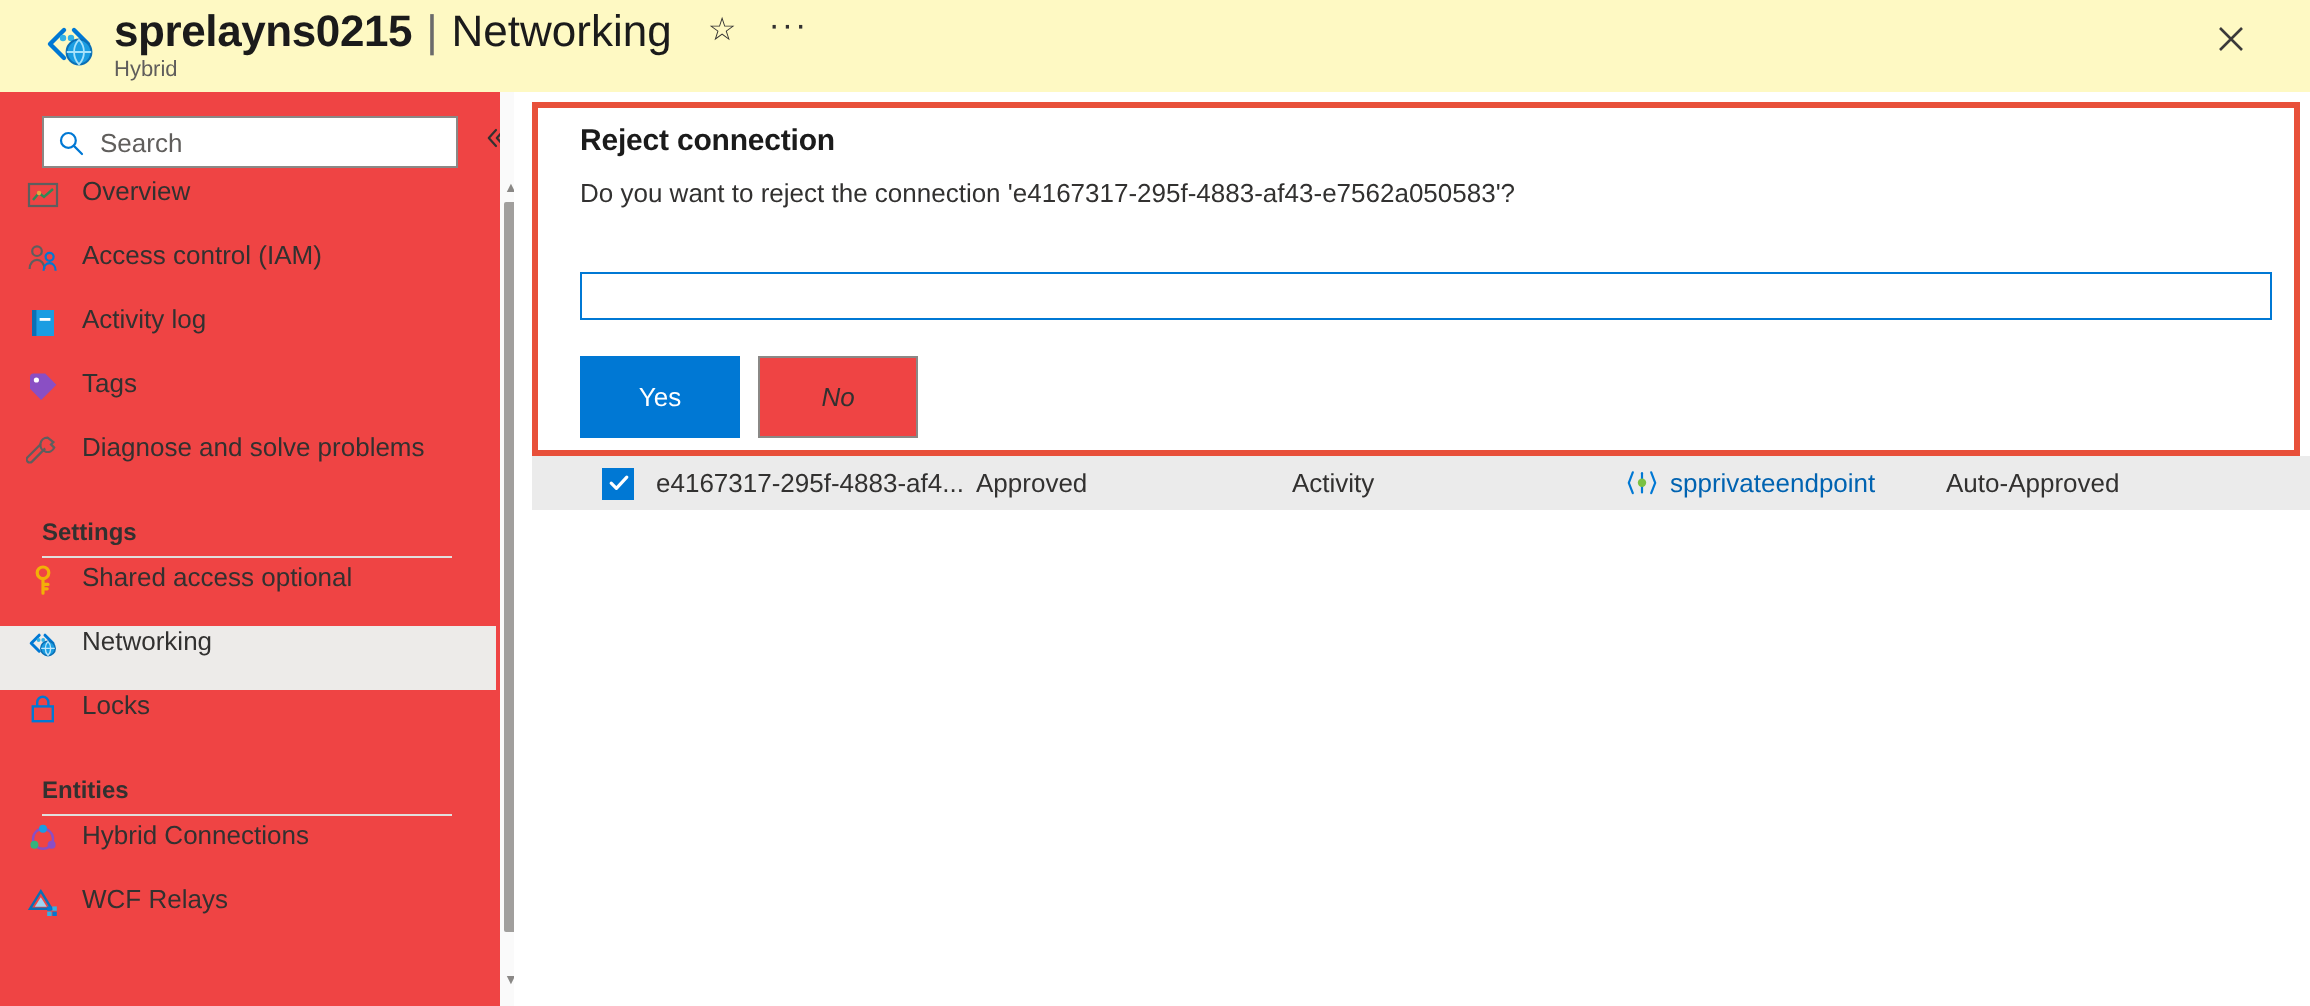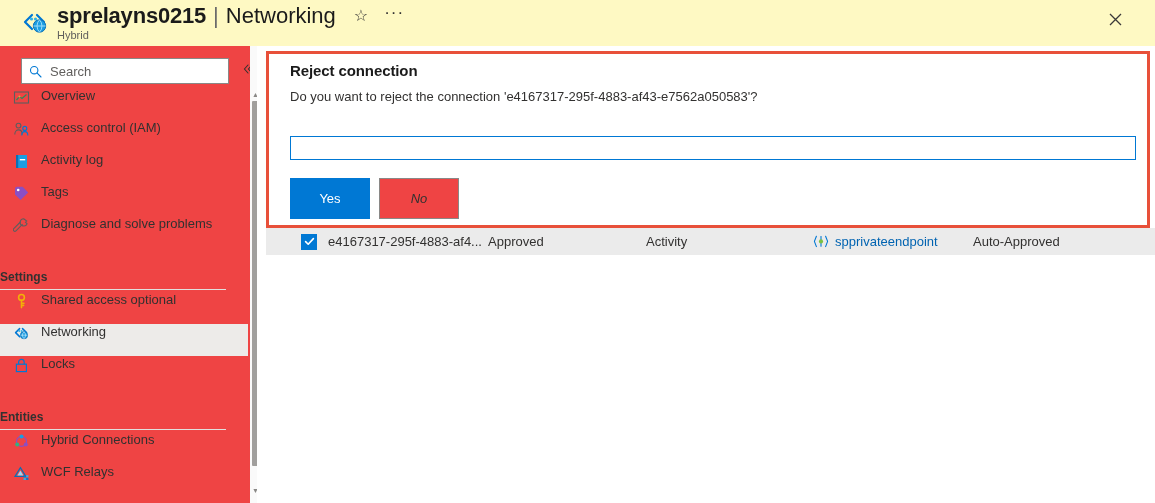--- a/index.html
+++ b/index.html
@@ -84,22 +84,22 @@
     position: relative; height: 32px; display: flex; align-items: flex-start;
     padding-left: 12px; cursor: pointer;
   }
   .nav-item.selected { background: #edebe9; }
   .nav-ico {
     width: 19px; height: 19px; margin-right: 10px;
     display: flex; align-items: center; justify-content: center; flex: 0 0 19px;
   }
   .nav-label { font-size: 13px; color: #323130; white-space: nowrap; }
   .nav-group {
-    padding-right: 22px;
-    margin-top: 22px; margin-bottom: 2px;
+    padding-left: 21px; padding-right: 22px;
+    margin-top: 11px; margin-bottom: 2px;
   }
   .nav-group-title {
     font-size: 12px; font-weight: bold; color: #323130; margin-bottom: 5px;
   }
   .nav-group-rule { height: 1px; background: #e1dfdd; }
 
   
   .nav-scroll {
     position: absolute; left: 250px; top: 46px; width: 11px; height: 457px;
     background: #fafafa;

